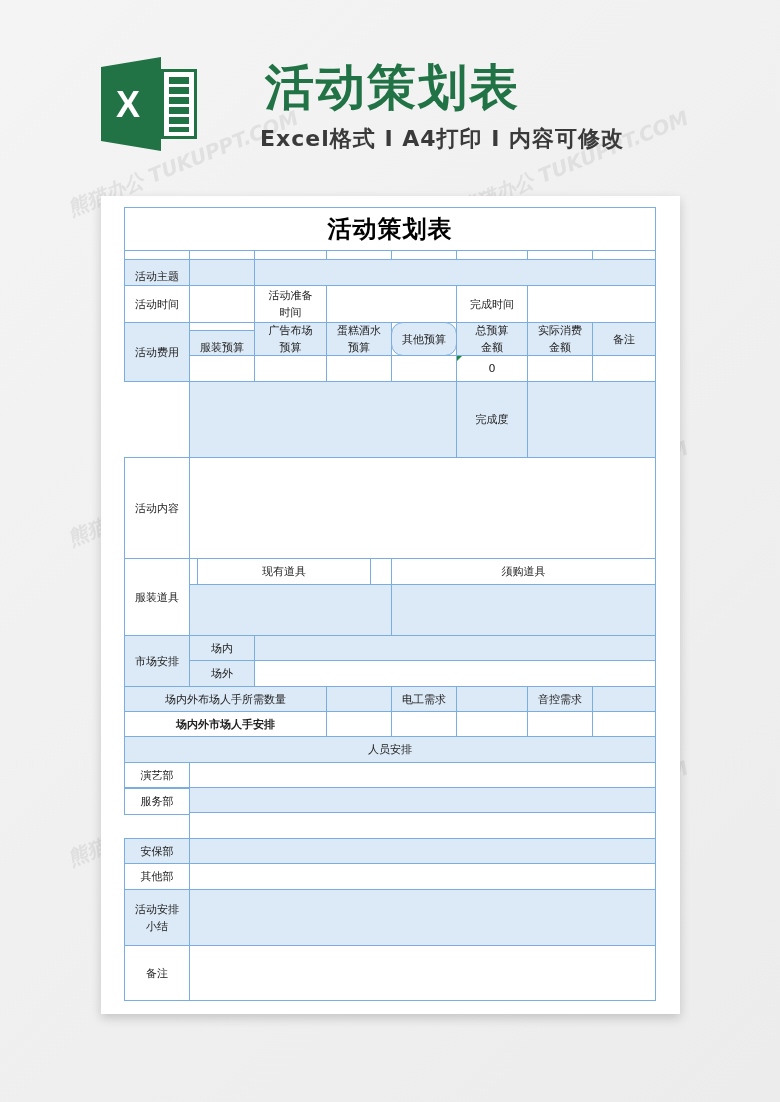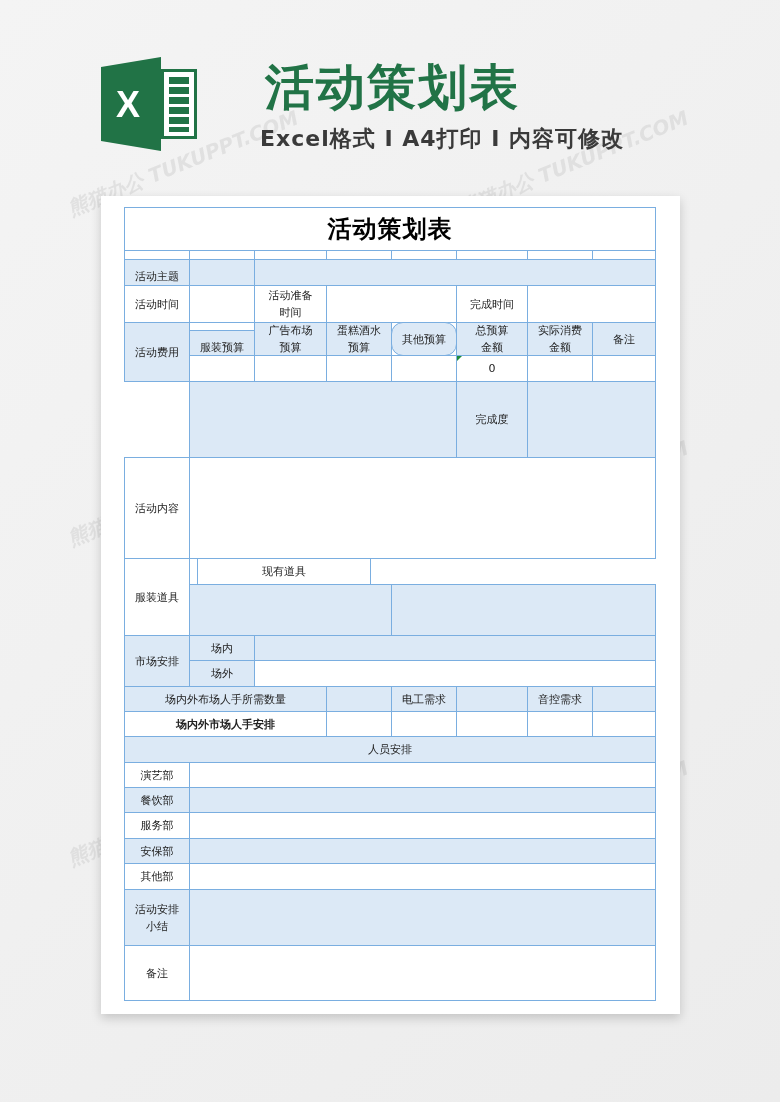--- a/index.html
+++ b/index.html
@@ -101,20 +101,21 @@
 
   <div class="c b" style="left:65px;top:174px;width:268px;height:77px;"></div>
   <div class="c b" style="left:332px;top:174px;width:72px;height:77px;">完成度</div>
   <div class="c b" style="left:403px;top:174px;width:129px;height:77px;"></div>
 
   <div class="c w" style="left:0;top:250px;width:66px;height:102px;">活动内容</div>
   <div class="c w" style="left:65px;top:250px;width:467px;height:102px;"></div>
 
   <div class="c w" style="left:0;top:351px;width:66px;height:78px;">服装道具</div>
   <div class="c w" style="left:65px;top:351px;width:174px;height:27px;margin-left:8px;">现有道具</div>
+  <div class="c w" style="left:267px;top:351px;width:265px;height:27px;">须购道具</div>
   <div class="c b" style="left:65px;top:377px;width:203px;height:52px;"></div>
   <div class="c b" style="left:267px;top:377px;width:265px;height:52px;"></div>
 
   <div class="c b" style="left:0;top:428px;width:66px;height:52px;">市场安排</div>
   <div class="c b" style="left:65px;top:428px;width:66px;height:26px;">场内</div>
   <div class="c b" style="left:130px;top:428px;width:402px;height:26px;"></div>
   <div class="c b" style="left:65px;top:453px;width:66px;height:27px;">场外</div>
   <div class="c w" style="left:130px;top:453px;width:402px;height:27px;"></div>
 
   <div class="c b" style="left:0;top:479px;width:203px;height:26px;">场内外布场人手所需数量</div>
@@ -130,21 +131,21 @@
   <div class="c w" style="left:332px;top:504px;width:72px;height:26px;"></div>
   <div class="c w" style="left:403px;top:504px;width:66px;height:26px;"></div>
   <div class="c w" style="left:468px;top:504px;width:64px;height:26px;"></div>
 
   <div class="c b" style="left:0;top:529px;width:532px;height:27px;">人员安排</div>
 
   <div class="c w" style="left:0;top:555px;width:66px;height:26px;">演艺部</div>
   <div class="c w" style="left:65px;top:555px;width:467px;height:26px;"></div>
   <div class="c b" style="left:0;top:580px;width:66px;height:26px;">餐饮部</div>
   <div class="c b" style="left:65px;top:580px;width:467px;height:26px;"></div>
-  <div class="c w" style="left:0;top:605px;width:66px;height:27px;">服务部</div>
+  <div class="c w" style="left:0;top:581px;width:66px;height:27px;">服务部</div>
   <div class="c w" style="left:65px;top:605px;width:467px;height:27px;"></div>
   <div class="c b" style="left:0;top:631px;width:66px;height:26px;">安保部</div>
   <div class="c b" style="left:65px;top:631px;width:467px;height:26px;"></div>
   <div class="c w" style="left:0;top:656px;width:66px;height:27px;text-align:center;">其他部</div>
   <div class="c w" style="left:65px;top:656px;width:467px;height:27px;"></div>
 
   <div class="c b" style="left:0;top:682px;width:66px;height:57px;white-space:pre-line;">活动安排
 小结</div>
   <div class="c b" style="left:65px;top:682px;width:467px;height:57px;"></div>
 

